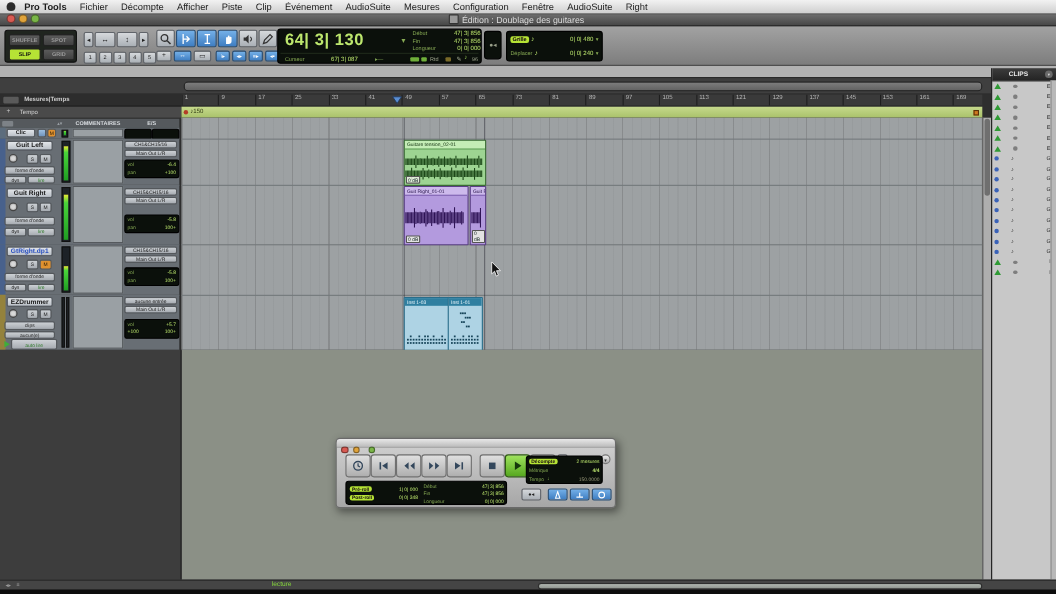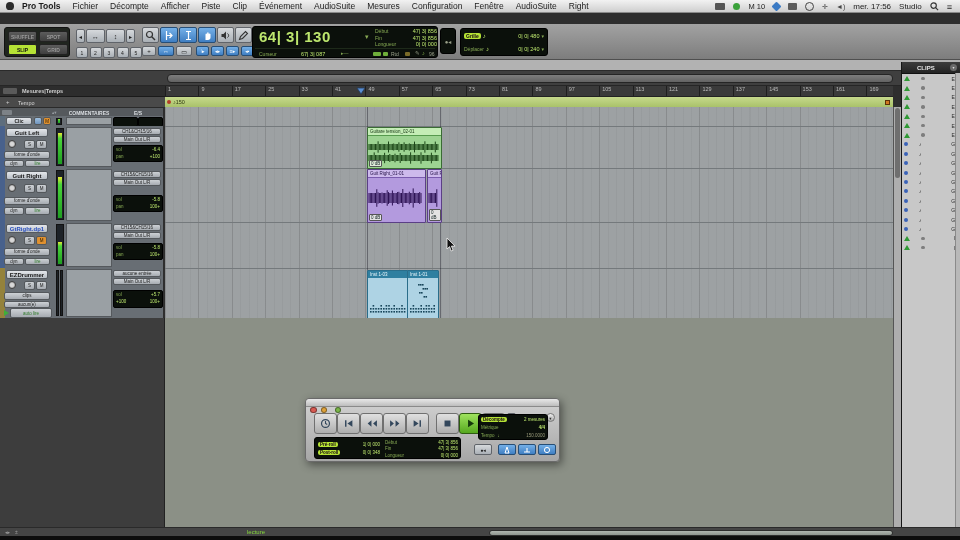--- a/index.html
+++ b/index.html
@@ -75,39 +75,27 @@
         <span class="menu-item">Clip</span>
         <span class="menu-item">Événement</span>
         <span class="menu-item">AudioSuite</span>
         <span class="menu-item">Mesures</span>
         <span class="menu-item">Configuration</span>
         <span class="menu-item">Fenêtre</span>
         <span class="menu-item">AudioSuite</span>
         <span class="menu-item">Right</span>
       </span>
     <span style="flex:1"></span>
-    <span class="a flex" style="right:4px;top:0;height:13px;">
-      <span style="width:10px;height:7px;background:#555;border-radius:1px;margin:0 4px;"></span>
-      <span style="width:7px;height:7px;background:#3aa13a;border-radius:50%;margin:0 4px;"></span>
-      <span style="font-size:7.5px;margin:0 4px;">M 10</span>
-      <span style="width:7px;height:7px;background:#3b7ac4;transform:rotate(45deg);border-radius:1px;margin:0 4px;"></span>
-      <span style="width:9px;height:7px;background:#5c5c5c;border-radius:1px;margin:0 4px;"></span>
-      <span style="width:7px;height:7px;border:1px solid #444;border-radius:50%;margin:0 4px;"></span>
-      <span style="font-size:7px;color:#444;margin:0 4px;">✛</span>
-      <span style="font-size:7px;color:#444;margin:0 4px;">◄)</span>
-      <span style="font-size:8px;margin:0 4px;">mer. 17:56</span>
-      <span style="font-size:8px;margin:0 4px;">Studio</span>
-      <svg width="9" height="9" viewBox="0 0 10 10" style="margin:0 4px;">
-          <circle cx="4" cy="4" r="3" fill="none" stroke="#333" stroke-width="1.3"></circle>
-          <path d="M6.2 6.2L9 9" stroke="#333" stroke-width="1.3"></path>
-        </svg>
-      <span style="font-size:9px;margin:0 4px;">≡</span>
-    </span>
-  </div>
-
+  </div>
+
+  <div class="a flex" id="titlebar">
+    <span style="margin-left:6px;"><span class="tl" style="background:#d85a52;"></span><span class="tl" style="background:#e0a33a;"></span><span class="tl" style="background:#7ab648;"></span></span>
+    <span style="flex:1;text-align:center;"><span style="display:inline-block;width:7px;height:7px;background:#9a9a9a;border:1px solid #333;border-radius:1px;vertical-align:-1px;margin-right:3px;"></span><span>Édition : Doublage des guitares</span></span>
+    <span style="width:60px;"></span>
+  </div>
 
   <div class="a" id="toolbar">
 
     <div class="a" style="left:4px;top:3px;width:66px;height:30px;background:#20251f;border-radius:3px;border:1px solid #111;">
       <div class="a modebtn" style="left:3px;top:3px;width:29px;height:11px;">SHUFFLE</div>
       <div class="a modebtn" style="left:34px;top:3px;width:29px;height:11px;">SPOT</div>
       <div class="a modebtn on" style="left:3px;top:16px;width:29px;height:11px;">SLIP</div>
       <div class="a modebtn" style="left:34px;top:16px;width:29px;height:11px;">GRID</div>
     </div>
 

